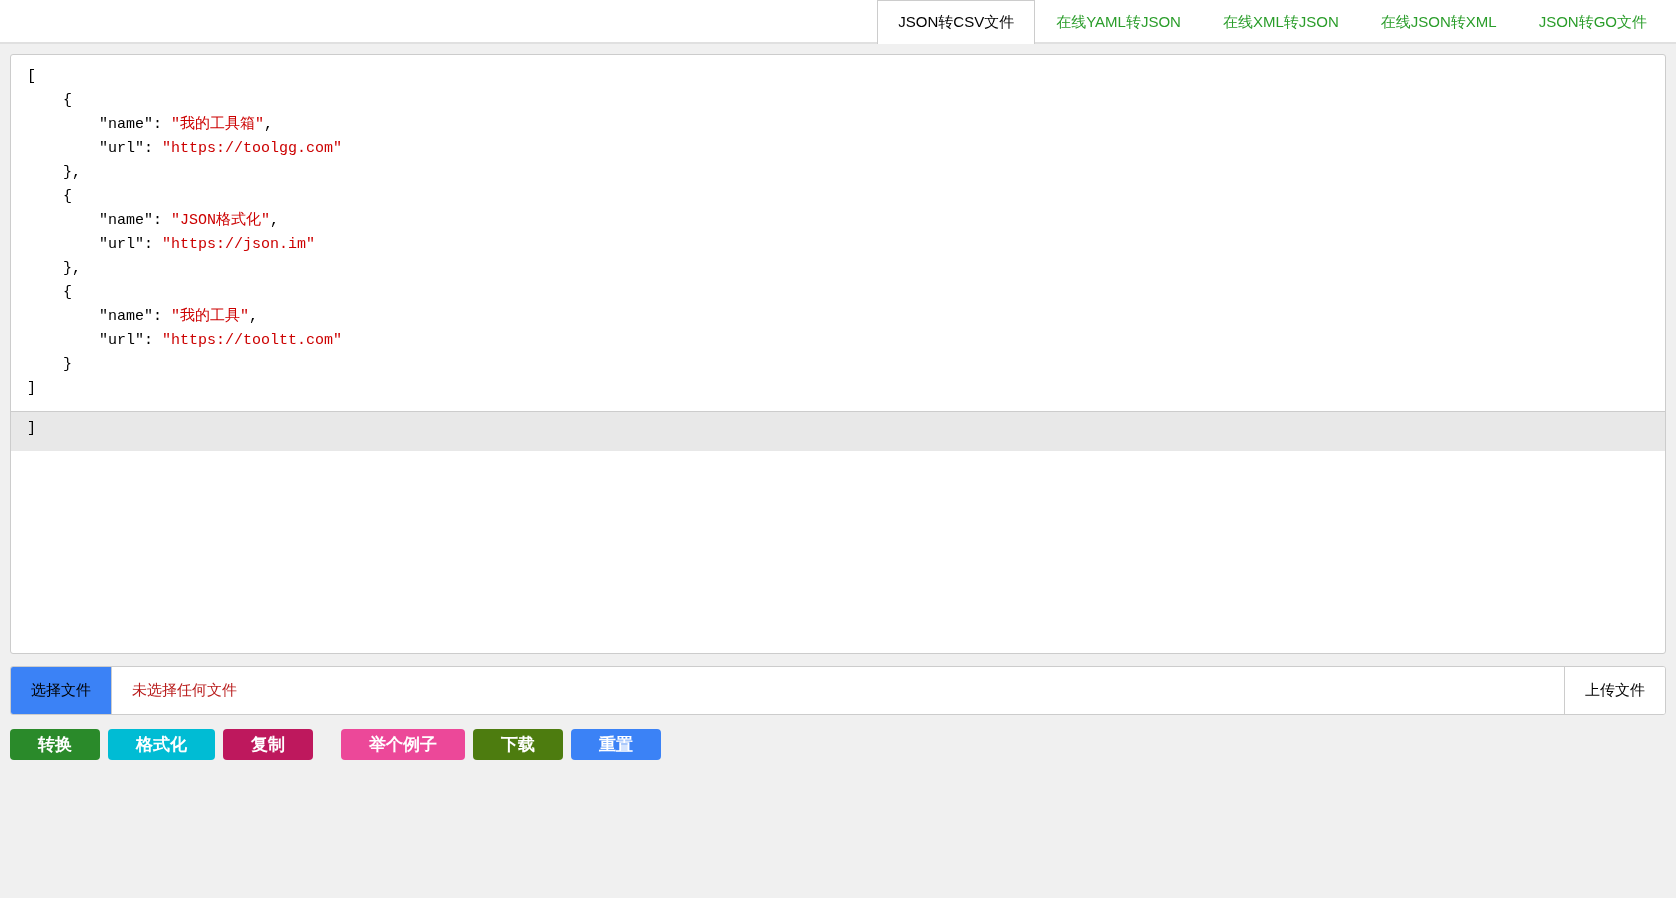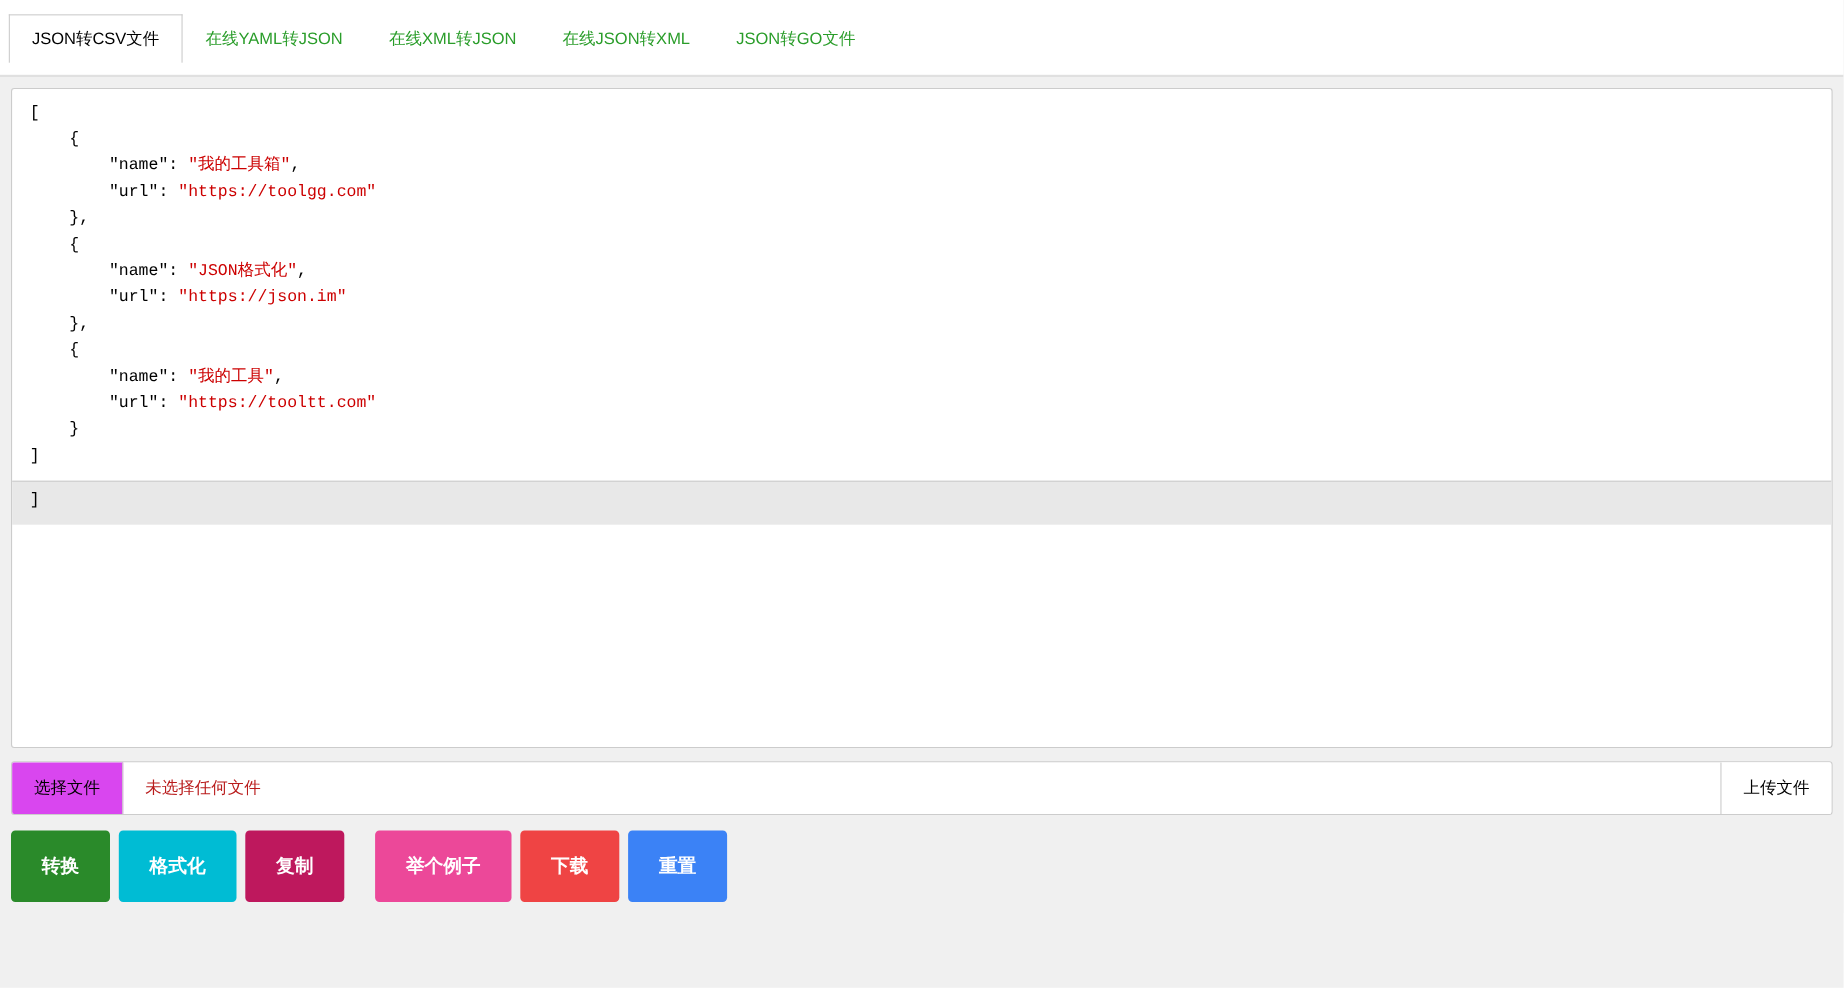--- a/index.html
+++ b/index.html
@@ -13,21 +13,22 @@
       background: #f0f0f0;
       width: 1676px;
       min-height: 898px;
     }
 
     
     .tab-bar {
       display: flex;
       background: #fff;
       border-bottom: 2px solid #e0e0e0;
-      padding: 13px 8px;
+      padding: 0 8px;
+      justify-content: flex-end;
     }
 
     .tab-item {
       padding: 12px 20px;
       font-size: 15px;
       color: #2a9d2a;
       cursor: pointer;
       white-space: nowrap;
       border: 1px solid transparent;
       border-bottom: none;
@@ -91,21 +92,21 @@
       display: flex;
       align-items: center;
       background: #fff;
       border: 1px solid #ccc;
       border-radius: 3px;
       margin-top: 12px;
       overflow: hidden;
     }
 
     .choose-file-btn {
-      background: #d946ef;
+      background: #3b82f6;
       border: none;
       border-right: 1px solid #ccc;
       padding: 14px 20px;
       font-size: 15px;
       cursor: pointer;
       white-space: nowrap;
     }
 
     .file-name-display {
       flex: 1;
@@ -125,21 +126,21 @@
     }
 
     
     .action-buttons {
       display: flex;
       gap: 8px;
       margin-top: 14px;
     }
 
     .btn {
-      padding: 21px 28px;
+      padding: 4px 28px;
       font-size: 17px;
       border: none;
       border-radius: 4px;
       cursor: pointer;
       color: #fff;
       font-weight: bold;
     }
 
     .btn-convert {
       background: #2a8a2a;
@@ -153,21 +154,21 @@
       background: #be185d;
       text-align: center;
     }
 
     .btn-example {
       background: #ec4899;
       margin-left: 20px;
     }
 
     .btn-download {
-      background: #ef4444;
+      background: #4d7c0f;
     }
 
     .btn-reset {
       background: #3b82f6;
     }
   </style>
 </head>
 <body>
 
 <div class="tab-bar">

